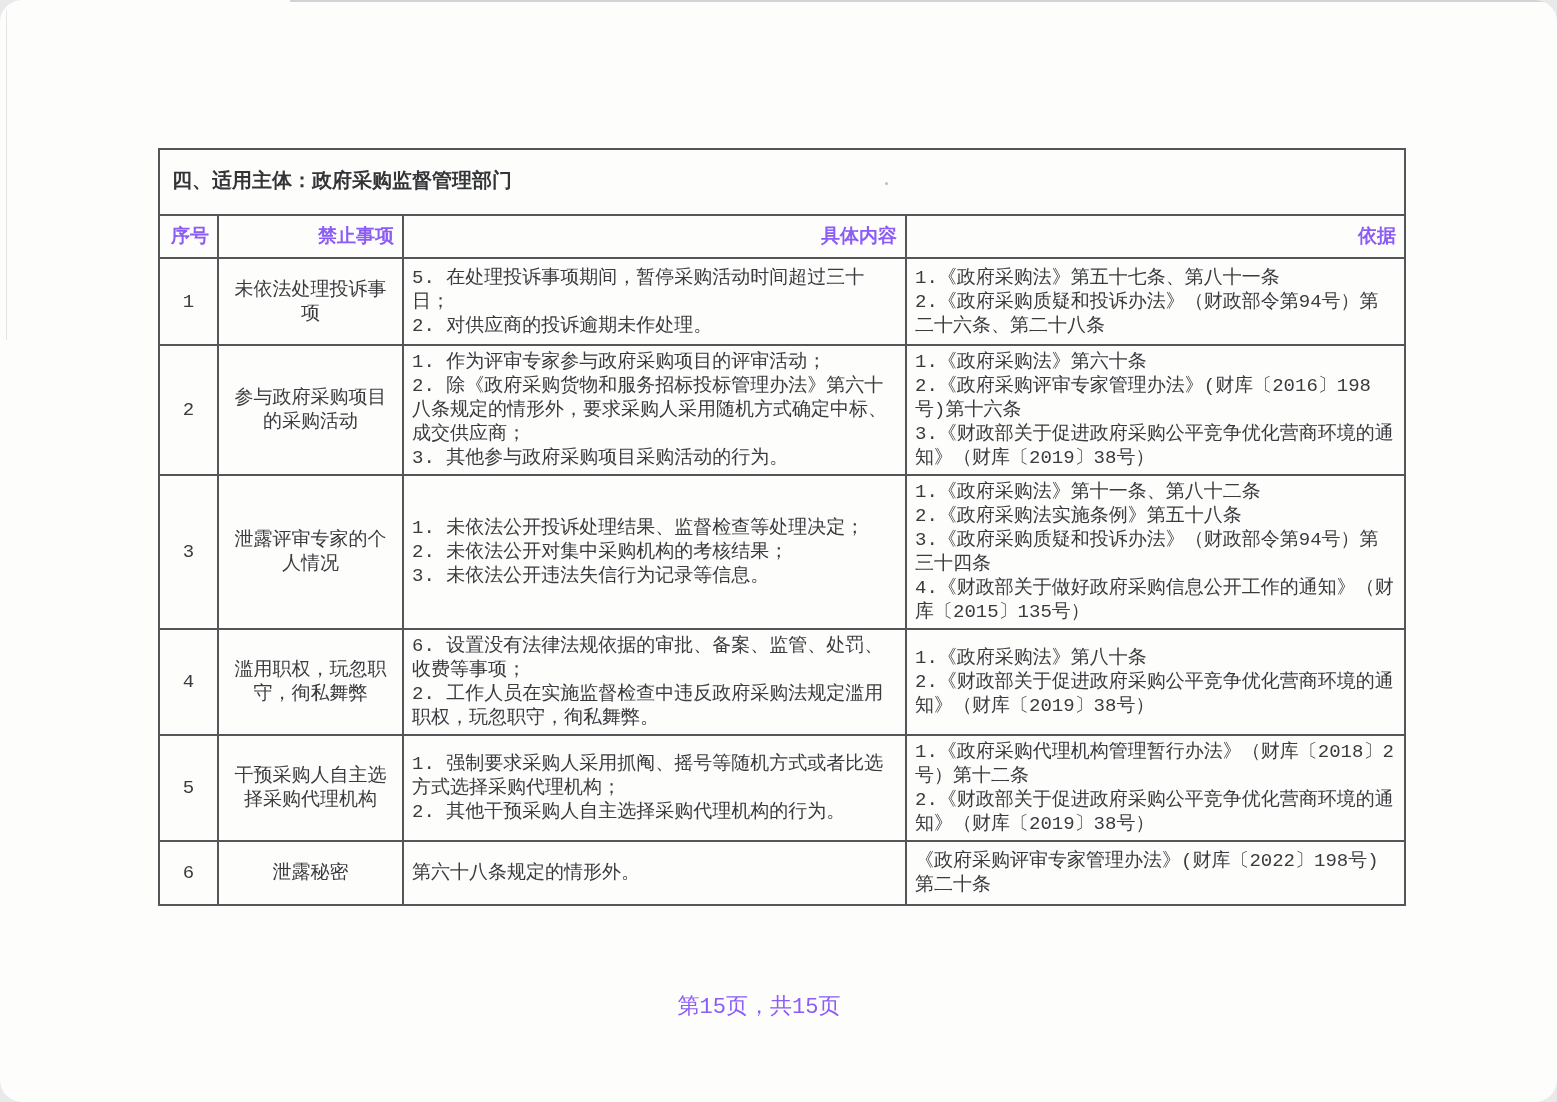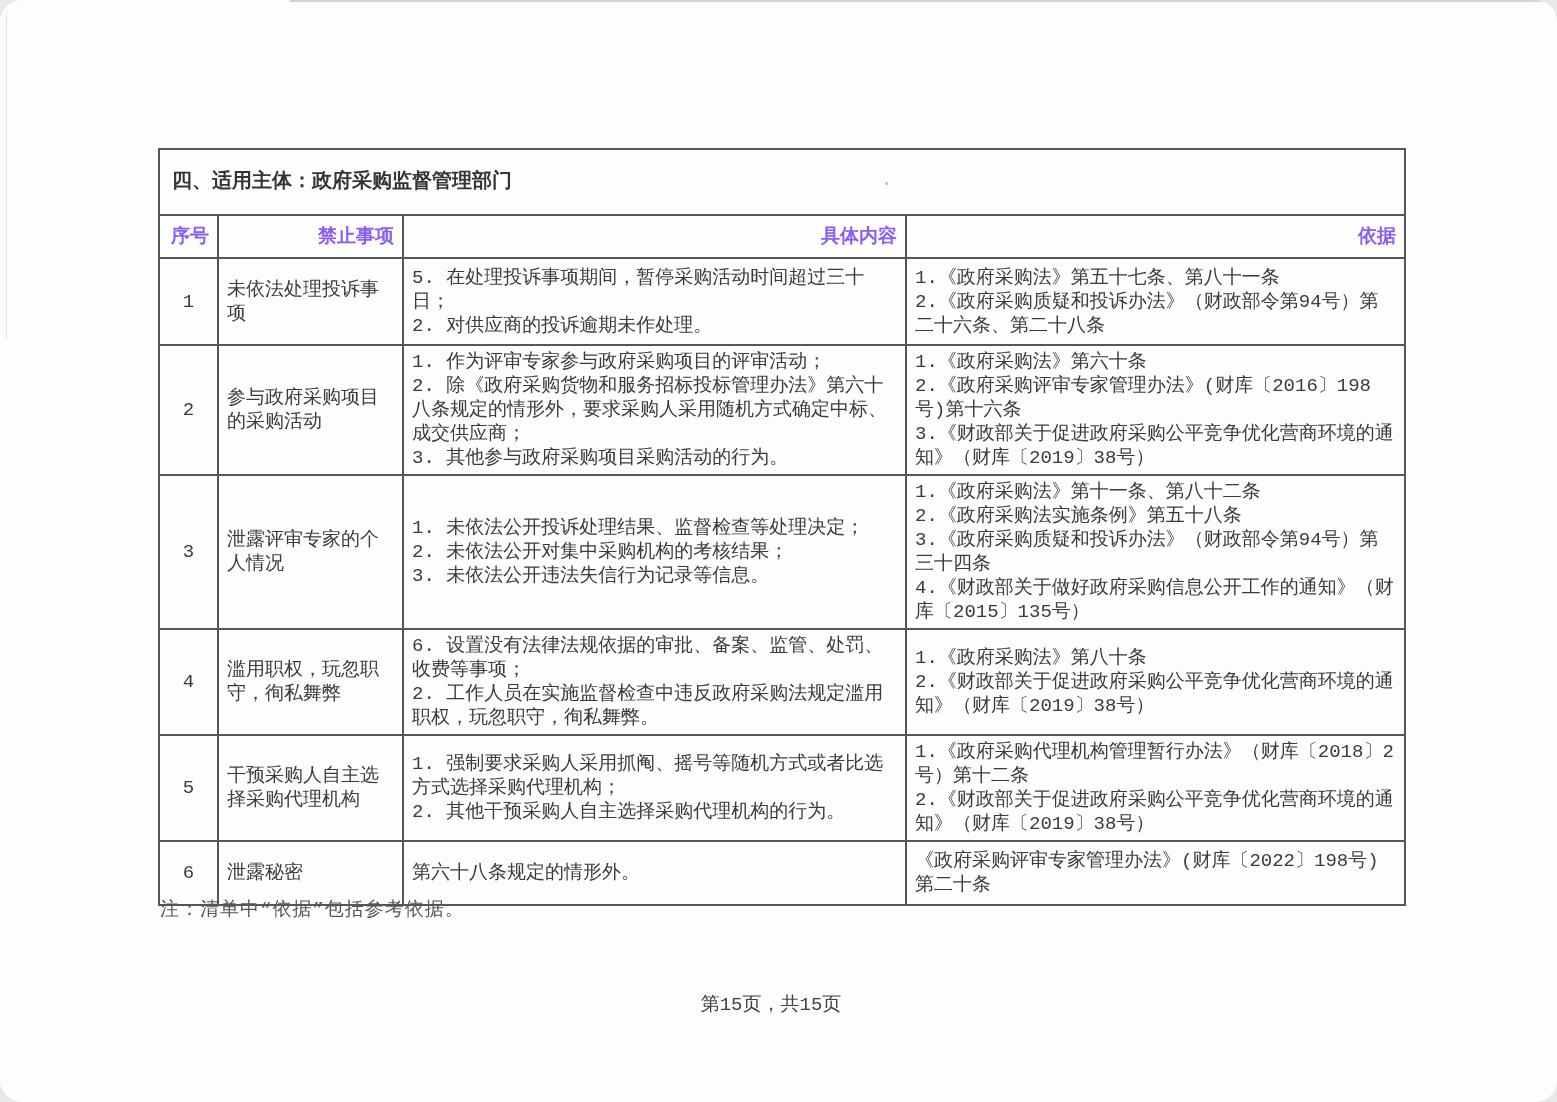--- a/index.html
+++ b/index.html
@@ -52,46 +52,46 @@
     padding-left: 12px;
     color: #333437;
   }
   tr.header-row th {
     height: 33px;
     text-align: right;
     font-weight: bold;
     color: #8b5cf6;
   }
   td.c-no { text-align: center; }
-  td.c-item { text-align: left; }
+  td.c-item { text-align: center; }
   td.c-content, td.c-basis { text-align: left; white-space: pre-line; }
 
   tbody tr:nth-child(1) { height: 87px; }
   tbody tr:nth-child(2) { height: 127px; }
   tbody tr:nth-child(3) { height: 146px; }
   tbody tr:nth-child(4) { height: 100px; }
   tbody tr:nth-child(5) { height: 103px; }
   tbody tr:nth-child(6) { height: 64px; }
 
   .note {
     position: absolute;
     left: 160px;
     top: 896px;
     font-size: 19px;
     color: #55565c;
     letter-spacing: 1px;
   }
   .page-footer {
     position: absolute;
-    left: 16px;
+    left: 4px;
     top: 991px;
     width: 1510px;
     text-align: center;
-    font-size: 19px;
-    color: #404040;
+    font-size: 22px;
+    color: #8b5cf6;
   }
 </style>
 </head>
 <body>
 
 <div class="page">
 
   <div class="scan-top-line"></div>
   <div class="scan-left-line"></div>
   <div class="scan-speck"></div>
@@ -162,17 +162,16 @@
     </tr>
         <tr>
       <td class="c-no">6</td>
       <td class="c-item">泄露秘密</td>
       <td class="c-content">第六十八条规定的情形外。</td>
       <td class="c-basis">《政府采购评审专家管理办法》(财库〔2022〕198号)第二十条</td>
     </tr>
       </tbody>
   </table>
 
-  <div class="note">注：清单中“依据”包括参考依据。</div>
 
   <div class="page-footer">第15页，共15页</div>
 
 </div>
 
 </body></html>

